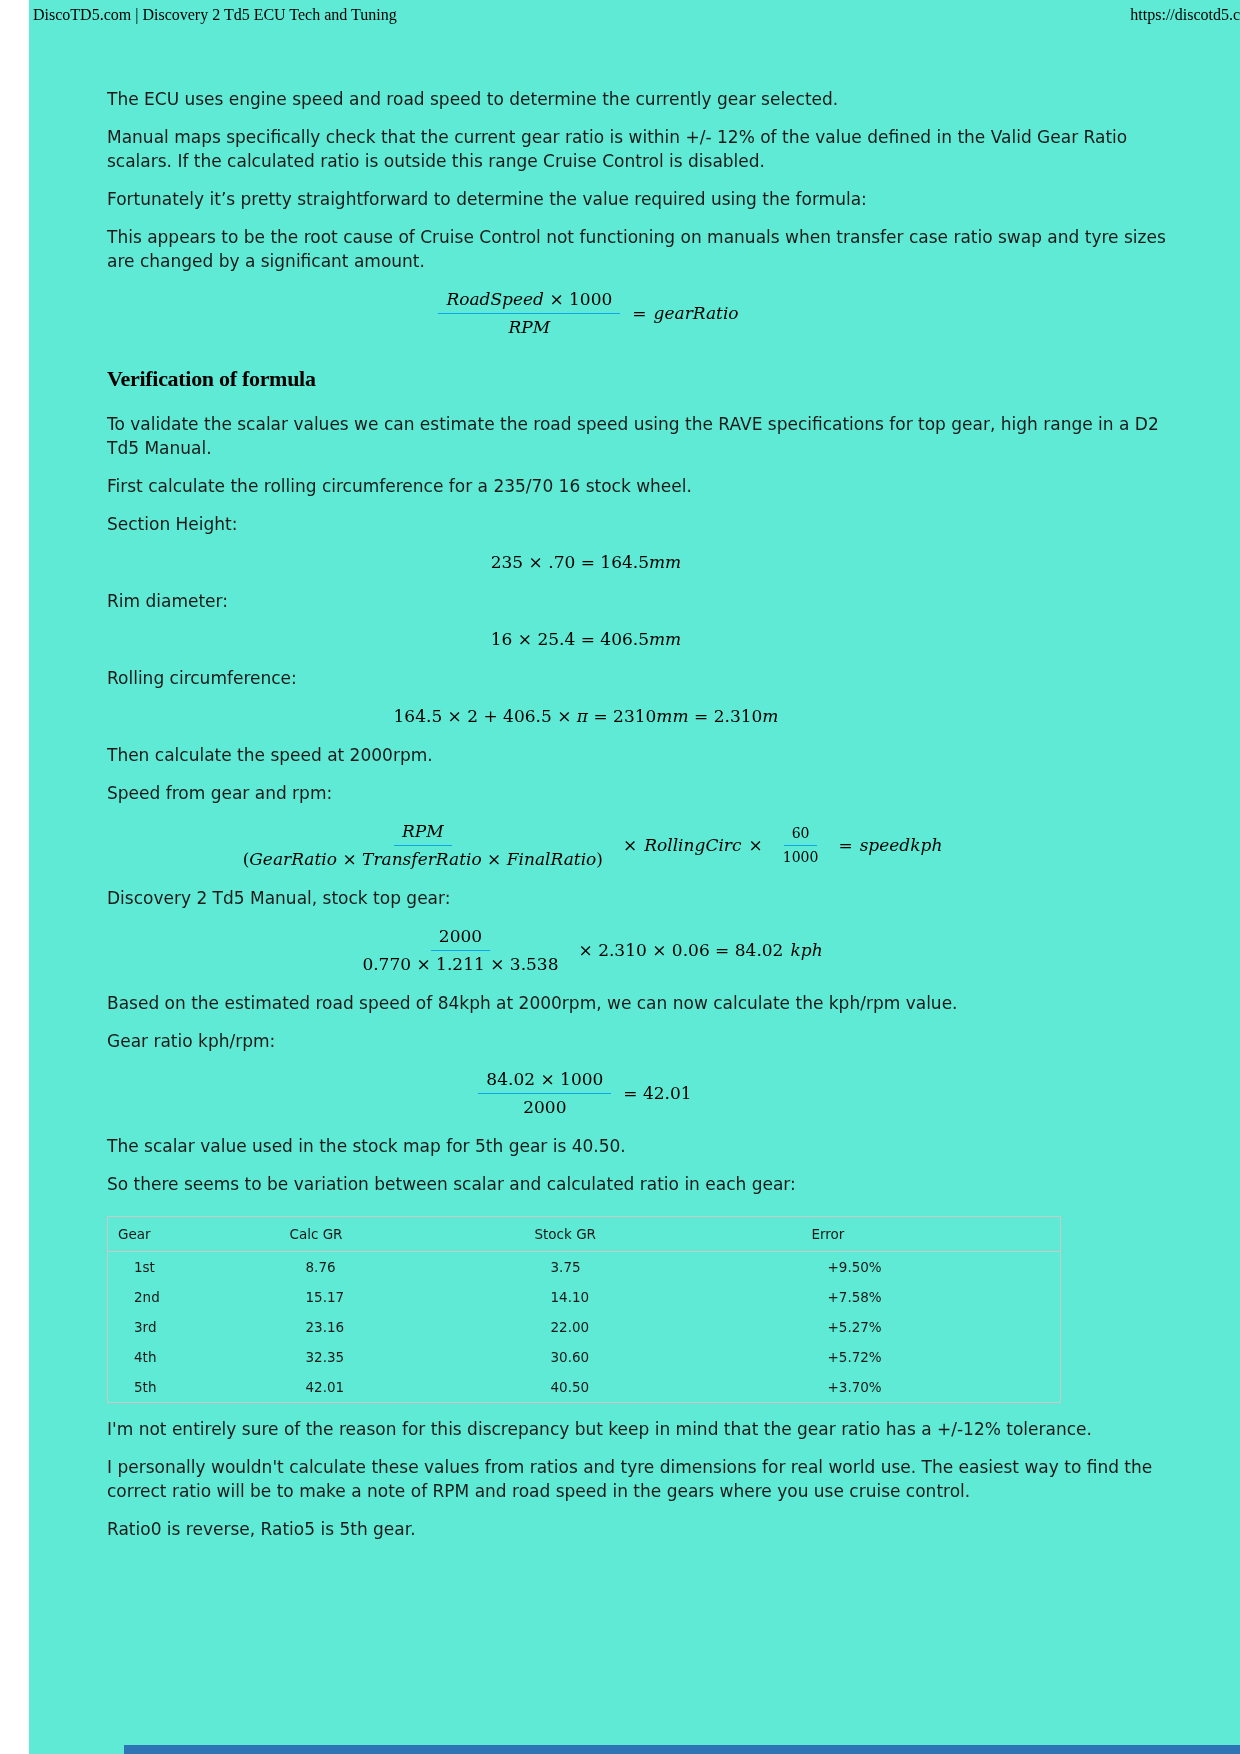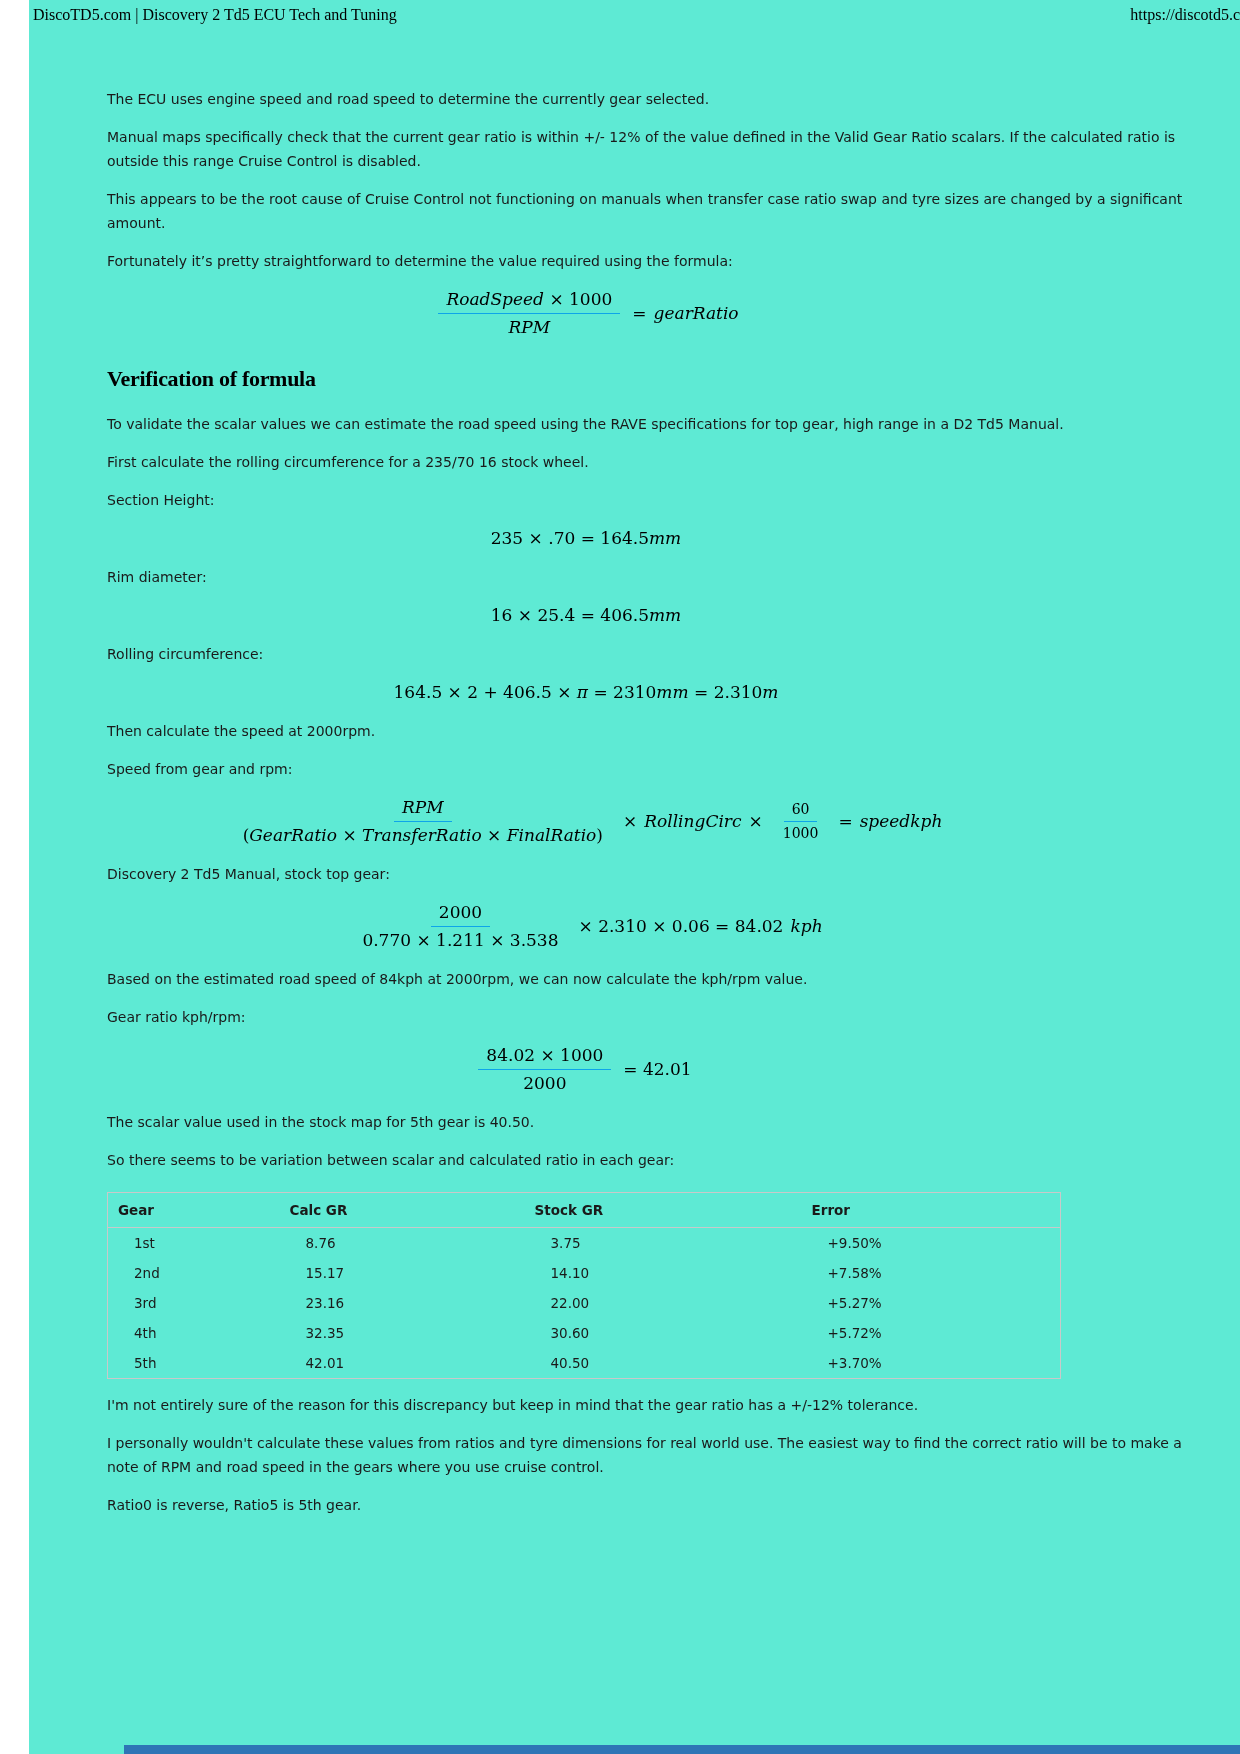--- a/index.html
+++ b/index.html
@@ -23,21 +23,21 @@
   .content{
     position:absolute;top:73px;left:78px;width:1084px;
   }
   h1,h2{
     font-family:"Liberation Serif","DejaVu Serif",serif;
     font-weight:700;font-size:22px;line-height:26px;
     letter-spacing:-0.3px;color:#000;margin:0;
   }
   h1{margin:0 0 20px 0;}
   h2{margin:28px 0 20px 0;}
-  p{margin:14px 0;font-size:14px;line-height:24px;color:#1a1a1a;}
+  p{margin:14px 0;font-size:17px;line-height:24px;color:#1a1a1a;}
   
   .formula{
     width:958px;
     display:flex;justify-content:center;align-items:center;
     margin:16px 0;
     font-family:"DejaVu Serif","Liberation Serif",serif;
     font-size:17px;line-height:21px;color:#000;
     white-space:pre;
   }
   .formula i{font-style:italic;}
@@ -47,21 +47,21 @@
   .frac.small{font-size:14px;line-height:17px;}
   .fop{margin:0 7px;}
   
   table.gear-table{
     width:953px;margin:20px 0 6px 0;
     border:1px solid #c9c9c9;border-collapse:collapse;
     table-layout:fixed;
     font-size:13.5px;color:#1a1a1a;
   }
   table.gear-table th{
-    font-weight:700;text-align:left;
+    font-weight:400;text-align:left;
     padding:9px 10px;border-bottom:1px solid #c9c9c9;
   }
   table.gear-table td{padding:7px 26px;}
   
   .footer-bar{
     position:absolute;left:95px;right:0;bottom:0;height:9px;
     background:#2e75b6;
   }
 </style>
 </head>
@@ -72,22 +72,22 @@
   <div class="hdr">
     <span>DiscoTD5.com | Discovery 2 Td5 ECU Tech and Tuning</span>
     <span>https://discotd5.com/</span>
   </div>
 
   <div class="content">
 
 
     <p>The ECU uses engine speed and road speed to determine the currently gear selected.</p>
     <p>Manual maps specifically check that the current gear ratio is within +/- 12% of the value defined in the Valid Gear Ratio scalars. If the calculated ratio is outside this range Cruise Control is disabled.</p>
+    <p>Fortunately it’s pretty straightforward to determine the value required using the formula:</p>
     <p>This appears to be the root cause of Cruise Control not functioning on manuals when transfer case ratio swap and tyre sizes are changed by a significant amount.</p>
-    <p>Fortunately it’s pretty straightforward to determine the value required using the formula:</p>
 
     <div class="formula">
       <span class="frac">
         <span class="fnum"><i>RoadSpeed</i><span> × 1000</span></span>
         <span class="fden"><i>RPM</i></span>
       </span>
       <span class="fop">=</span>
       <i>gearRatio</i>
     </div>
 

